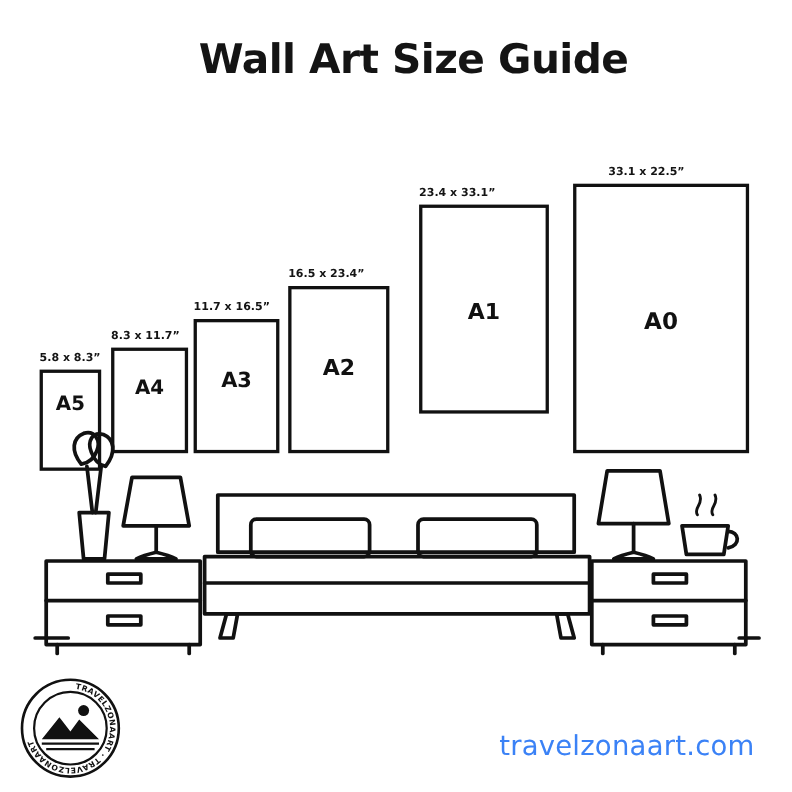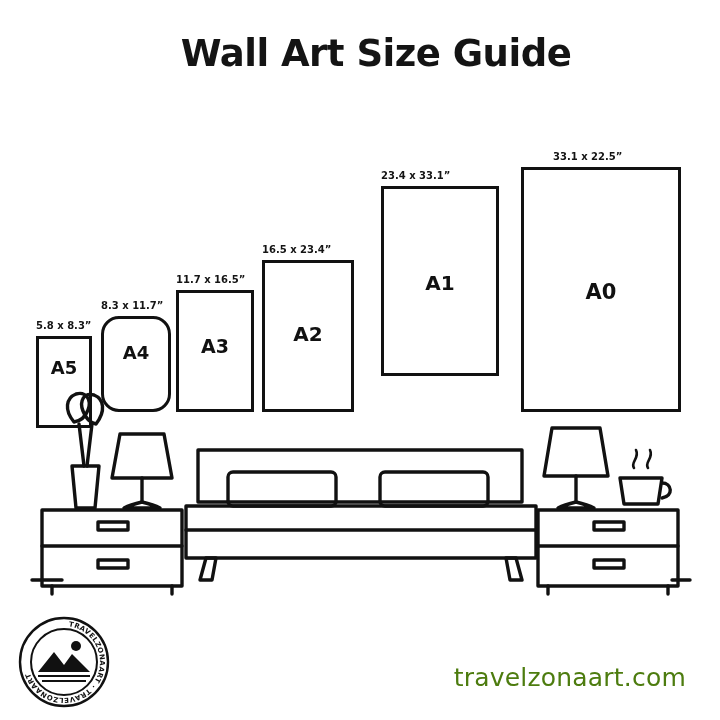--- a/index.html
+++ b/index.html
@@ -95,21 +95,21 @@
     bottom: 0;
     width: 720px;
     height: 110px;
   }
   .site-url {
     position: absolute;
     right: 34px;
     bottom: 28px;
     font-size: 25px;
     font-weight: 400;
-    color: #4d7c0f;
+    color: #3b82f6;
     letter-spacing: 0.2px;
   }
   .logo {
     position: absolute;
     left: 18px;
     bottom: 12px;
     width: 92px;
     height: 92px;
   }
   .logo-text {
@@ -132,21 +132,21 @@
       <div class="frame-label">5.8 x 8.3”</div>
       <div class="frame-shadow" style="left:6px; top:6px; width:56px; height:76px;"></div>
       <div class="frame-box" style="width:56px; height:92px;">
         <div class="frame-name" style="top:18px; font-size:18px;">A5</div>
       </div>
     </div>
 
     <div class="frame-wrap" style="left:101px; width:92px; height:96px;">
       <div class="frame-label">8.3 x 11.7”</div>
       <div class="frame-shadow" style="left:7px; top:7px; width:70px; height:96px;"></div>
-      <div class="frame-box" style="width:70px; height:96px;border-radius:18px;">
+      <div class="frame-box" style="width:70px; height:96px;">
         <div class="frame-name" style="top:23px; font-size:18px;">A4</div>
       </div>
     </div>
 
     <div class="frame-wrap" style="left:176px; width:78px; height:122px;">
       <div class="frame-label">11.7 x 16.5”</div>
       <div class="frame-shadow" style="left:8px; top:8px; width:78px; height:122px;"></div>
       <div class="frame-box" style="width:78px; height:122px;">
         <div class="frame-name" style="top:42px; font-size:19px;">A3</div>
       </div>

